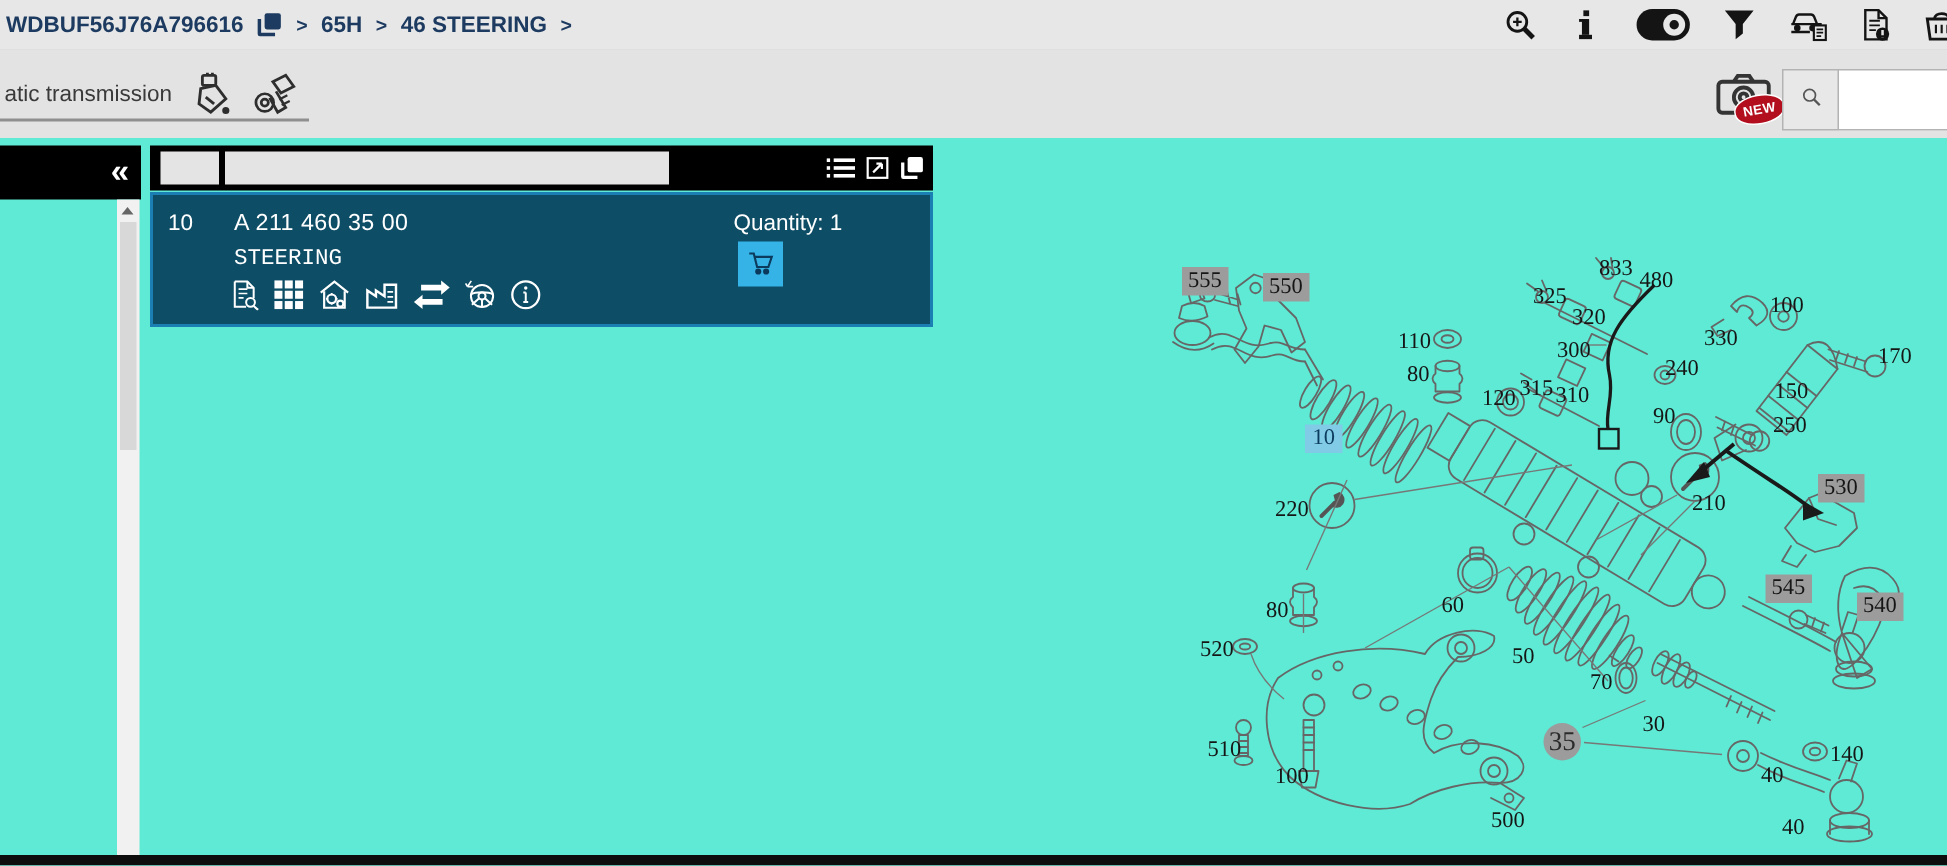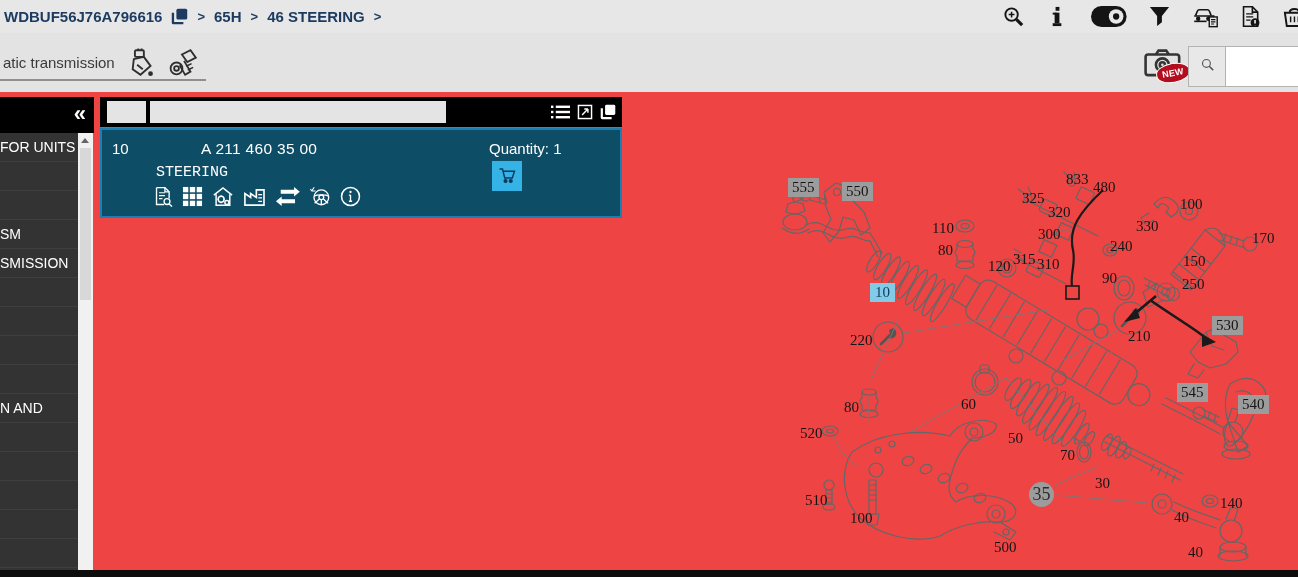--- a/index.html
+++ b/index.html
@@ -1,17 +1,17 @@
 <!DOCTYPE html>
 <html><head>
 <meta charset="utf-8">
 <style>
   html,body{margin:0;padding:0;}
   body{width:1298px;height:577px;overflow:hidden;font-family:"Liberation Sans",sans-serif;background:#fff;}
-  .app{position:relative;width:1298px;height:577px;background:#ef4444;overflow:hidden;}
+  .app{position:relative;width:1298px;height:577px;background:#5eead4;overflow:hidden;}
 
   
   .topbar{position:absolute;left:0;top:0;width:1298px;height:33px;background:#e7e7e7;
           border-bottom:1px solid #d0d0d0;display:flex;align-items:center;overflow:hidden;}
   .crumbs{display:flex;align-items:center;gap:9px;padding-left:4px;color:#1d3b60;font-weight:700;font-size:15px;white-space:nowrap;}
   .crumb-sep{font-size:13px;color:#1d3b60;}
   .pages-ic{display:inline-flex;color:#1d3b60;}
   .pages-ic svg{height:17px;width:17px;display:block;}
   .chip{background:#d9d9d9;border-radius:2px;height:25px;display:flex;align-items:center;gap:10px;padding:0 10px;cursor:default;}
   .chip svg{height:6px;width:10px;display:block;color:#1d3b60;}
@@ -49,21 +49,21 @@
   
   .panel-header{position:absolute;left:100px;top:97px;width:522px;height:30px;background:#000;display:flex;align-items:center;box-sizing:border-box;}
   .ph-box{width:39px;height:22px;background:#e4e4e4;margin-left:7px;}
   .ph-input{width:296px;height:22px;background:#e4e4e4;margin-left:4px;border:none;outline:none;font-size:13px;padding:0 4px;box-sizing:border-box;}
   .ph-icons{margin-left:auto;margin-right:6px;display:flex;gap:7px;color:#fff;align-items:center;}
   .hicon svg{height:16px;width:auto;display:block;}
 
   .part-row{position:absolute;left:100px;top:128px;width:522px;height:90px;background:#0e4d66;
             border:2px solid #1b7fb4;box-sizing:border-box;color:#fff;}
   .row-pos{position:absolute;left:10px;top:10px;font-size:15px;}
-  .row-pn{position:absolute;left:54px;top:10px;font-size:15.5px;letter-spacing:.3px;margin-left:45px;}
+  .row-pn{position:absolute;left:54px;top:10px;font-size:15.5px;letter-spacing:.3px;}
   .row-desc{position:absolute;left:54px;top:34px;font-size:15px;font-family:Liberation Mono, monospace;}
   .row-actions{position:absolute;left:52px;top:56px;display:flex;gap:9px;color:#fff;align-items:center;}
   .aicon svg{height:21px;width:auto;display:block;}
   .row-qty{position:absolute;left:387px;top:10px;font-size:15px;}
   .cart-btn{position:absolute;left:390px;top:31px;width:30px;height:30px;background:#35b3e7;border:none;
             display:flex;align-items:center;justify-content:center;color:#0b3a5c;cursor:default;padding:0;}
   .cart-btn svg{height:18px;width:18px;}
 
   
   .diagram{position:absolute;left:758px;top:170px;width:540px;height:400px;}
@@ -192,37 +192,20 @@
               <path d="M14.5 14.5l5.5 5.5" stroke-width="2.2"></path>
             </svg></span>
       </div>
       <input class="search-input" type="text" value="" style="">
     </div>
   </div>
 
   <div class="side-header">
     <span class="collapse-btn">«</span>
   </div>
-  <div class="sidebar" id="sidebar-list">
-      <div class="side-row">FOR UNITS</div>
-      <div class="side-row"></div>
-      <div class="side-row"></div>
-      <div class="side-row">SM</div>
-      <div class="side-row">SMISSION</div>
-      <div class="side-row"></div>
-      <div class="side-row"></div>
-      <div class="side-row"></div>
-      <div class="side-row"></div>
-      <div class="side-row">N AND</div>
-      <div class="side-row"></div>
-      <div class="side-row"></div>
-      <div class="side-row"></div>
-      <div class="side-row"></div>
-      <div class="side-row"></div>
-    </div>
   <div class="side-scroll">
     <div class="scroll-up"></div>
     <div class="scroll-thumb"></div>
   </div>
 
   <div class="panel-header">
     <div class="ph-box"></div>
     <input class="ph-input" type="text" value="" style="">
     <div class="ph-icons" id="panel-hicons">
         <span class="hicon">

